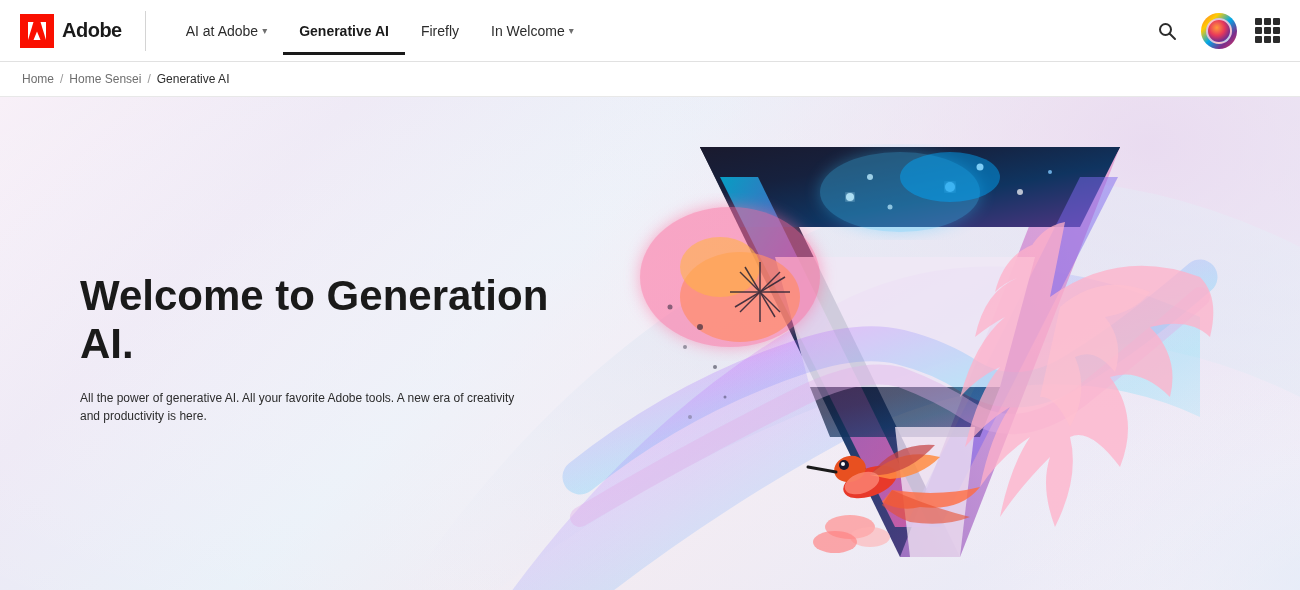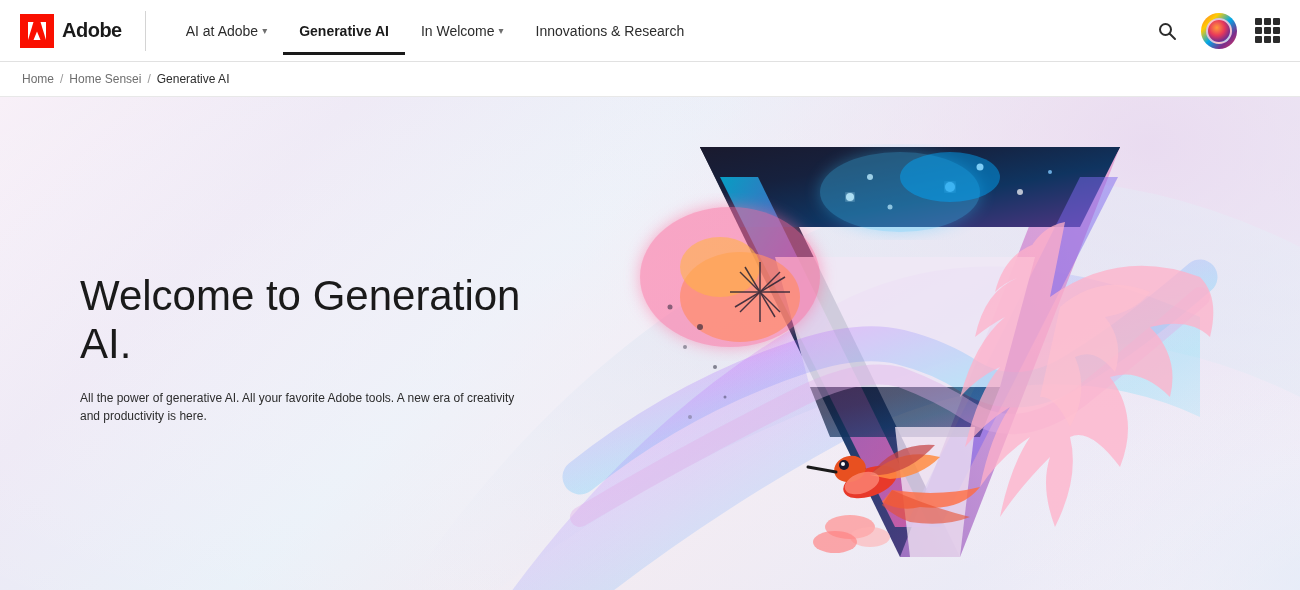--- a/index.html
+++ b/index.html
@@ -162,21 +162,21 @@
 
     
     .hero-content {
       position: relative;
       z-index: 5;
       padding: 0 0 0 80px;
       max-width: 560px;
     }
     .hero-title {
       font-size: 42px;
-      font-weight: 400;
+      font-weight: 700;
       color: #1a1a1a;
       line-height: 1.15;
       margin-bottom: 20px;
     }
     .hero-subtitle {
       font-size: 12px;
       color: #2c2c2c;
       line-height: 1.55;
       max-width: 440px;
     }
@@ -197,25 +197,25 @@
   <div class="nav-divider"></div>
   <div class="nav-links">
     <a class="nav-link">
       <span>AI at Adobe</span>
       <span class="chevron">▾</span>
     </a>
     <a class="nav-link active">
       <span>Generative AI</span>
     </a>
     <a class="nav-link">
+      <span>Firefly</span>
+    </a>
+    <a class="nav-link">
       <span>In Welcome</span>
       <span class="chevron">▾</span>
-    </a>
-    <a class="nav-link">
-      <span>Innovations &amp; Research</span>
     </a>
   </div>
   <div class="nav-right">
     <div class="search-icon-btn">
       <svg width="20" height="20" viewBox="0 0 20 20" fill="none">
         <circle cx="8.5" cy="8.5" r="5.5" stroke="#2c2c2c" stroke-width="2"></circle>
         <line x1="12.5" y1="12.5" x2="18" y2="18" stroke="#2c2c2c" stroke-width="2" stroke-linecap="round"></line>
       </svg>
     </div>
     <div class="avatar">

